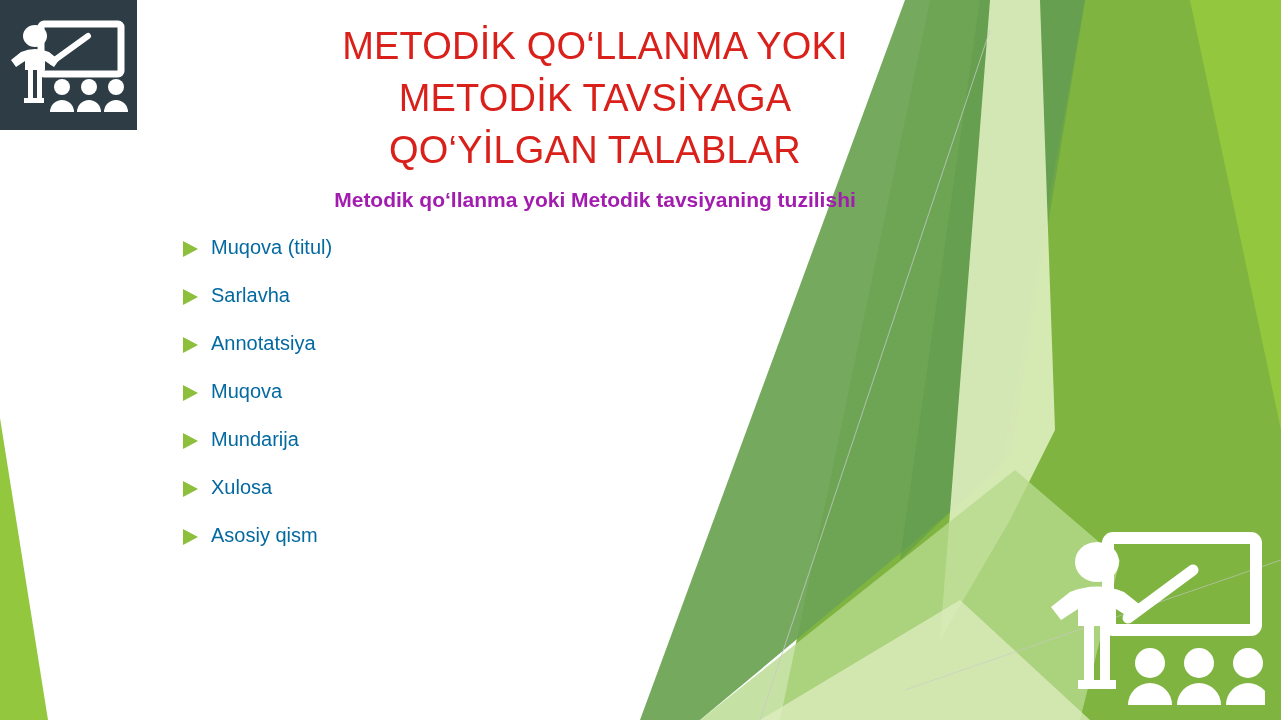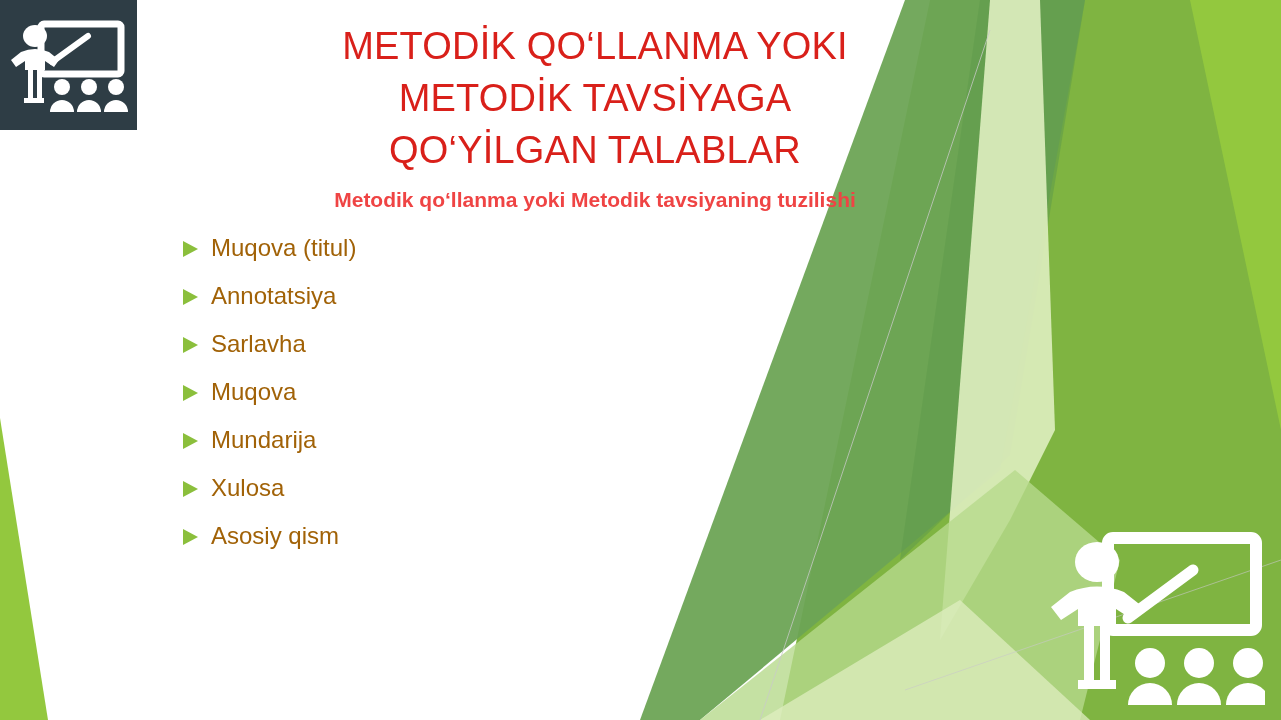--- a/index.html
+++ b/index.html
@@ -66,21 +66,21 @@
     white-space: nowrap;
   }
 
   
   #subtitle {
     position: absolute;
     left: 180px;
     top: 186px;
     width: 830px;
     text-align: center;
-    color: #ef4444;
+    color: #a21caf;
     font-size: 21px;
     font-weight: bold;
     line-height: 28px;
   }
 
   
   #bullet-list {
     position: absolute;
     left: 183px;
     top: 230px;
@@ -92,22 +92,22 @@
     margin-bottom: 13px;
   }
   .bullet-marker {
     flex: 0 0 auto;
     width: 15px;
     margin-top: 11px;
     margin-right: 13px;
   }
   .bullet-marker svg { display: block; }
   .bullet-text {
-    color: #a16207;
-    font-size: 24px;
+    color: #0369a1;
+    font-size: 20px;
     line-height: 35px;
     font-weight: 400;
   }
 </style>
 </head>
 <body>
 
 <div id="slide">
 
   <svg id="bg-art" viewBox="0 0 1281 720" preserveAspectRatio="none">
@@ -177,30 +177,30 @@
       </span>
       <span class="bullet-text">Muqova (titul)</span>
     </div>
 
     <div class="bullet-row">
       <span class="bullet-marker">
         <svg width="15" height="16" viewBox="0 0 15 16">
             <polygon points="0,0 15,8 0,16" fill="#8bbf3c"></polygon>
           </svg>
       </span>
+      <span class="bullet-text">Sarlavha</span>
+    </div>
+
+    <div class="bullet-row">
+      <span class="bullet-marker">
+        <svg width="15" height="16" viewBox="0 0 15 16">
+            <polygon points="0,0 15,8 0,16" fill="#8bbf3c"></polygon>
+          </svg>
+      </span>
       <span class="bullet-text">Annotatsiya</span>
-    </div>
-
-    <div class="bullet-row">
-      <span class="bullet-marker">
-        <svg width="15" height="16" viewBox="0 0 15 16">
-            <polygon points="0,0 15,8 0,16" fill="#8bbf3c"></polygon>
-          </svg>
-      </span>
-      <span class="bullet-text">Sarlavha</span>
     </div>
 
     <div class="bullet-row">
       <span class="bullet-marker">
         <svg width="15" height="16" viewBox="0 0 15 16">
             <polygon points="0,0 15,8 0,16" fill="#8bbf3c"></polygon>
           </svg>
       </span>
       <span class="bullet-text">Muqova</span>
     </div>

